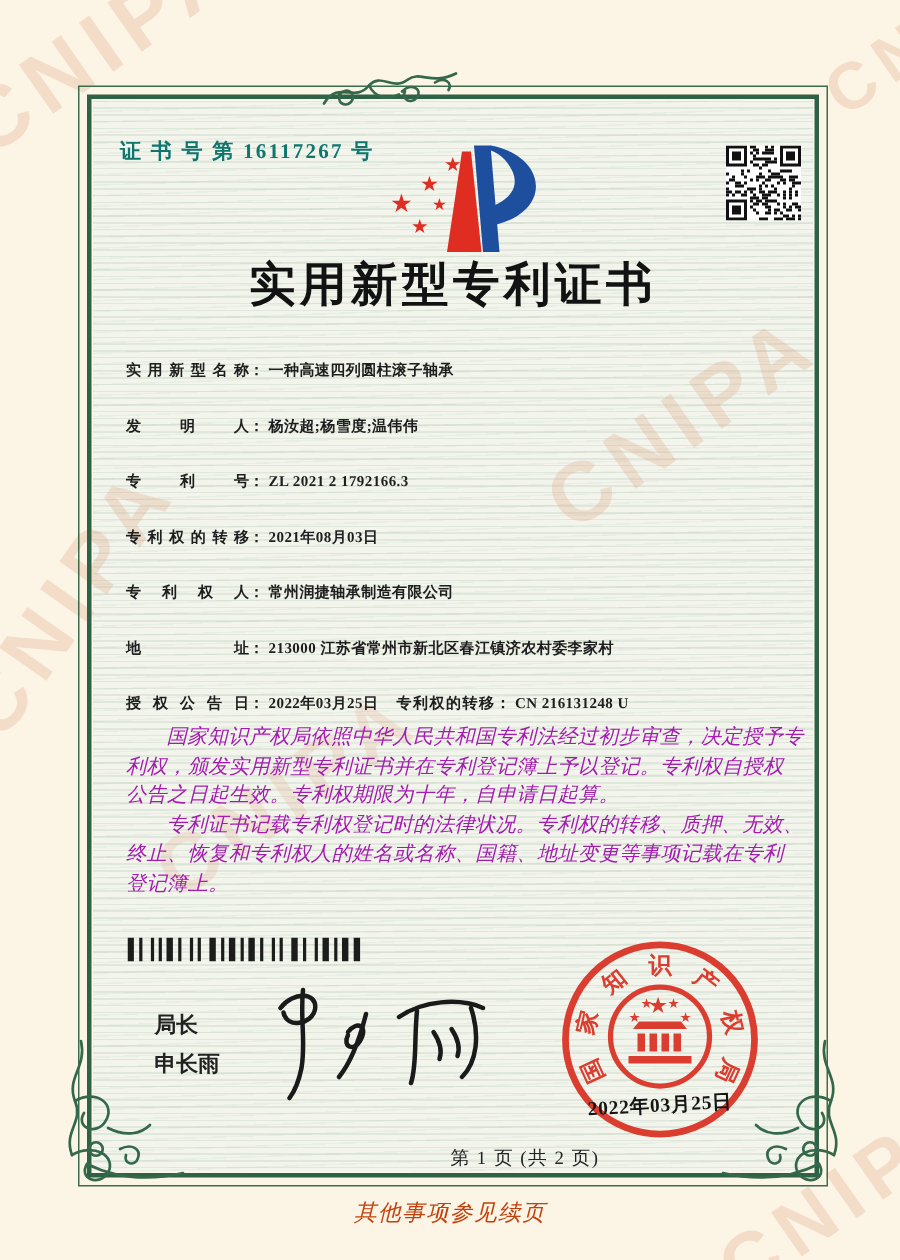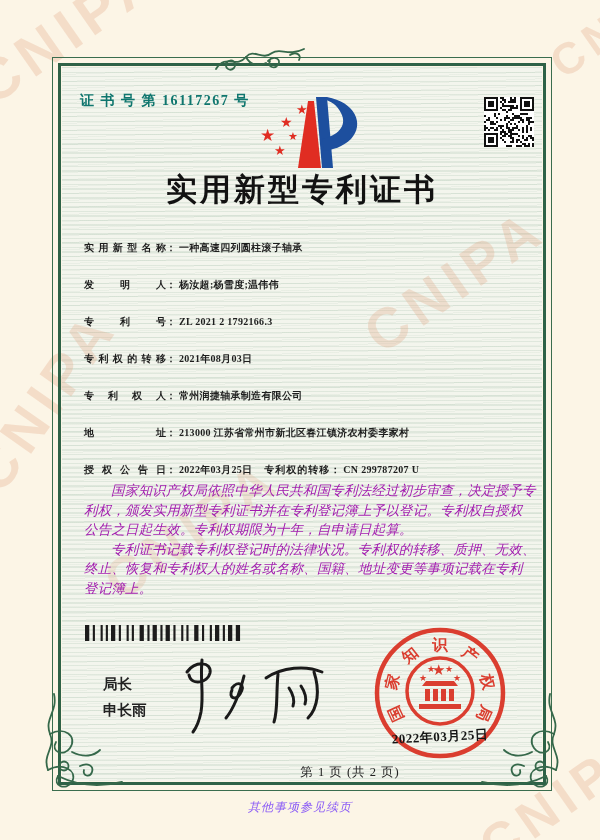--- a/index.html
+++ b/index.html
@@ -79,21 +79,21 @@
     position:absolute; left:368px; top:728px; width:144px; z-index:8;
     text-align:center; font-size:13px; font-weight:bold; color:#151515;
     letter-spacing:0.5px; transform:rotate(-3deg);
   }
   .page-num {
     position:absolute; left:52px; width:596px; top:764px; text-align:center;
     font-size:12.5px; letter-spacing:1px; color:#222;
   }
   .note {
     position:absolute; left:0; width:600px; top:799px; text-align:center;
-    font-size:12px; font-style:italic; color:#8b5cf6; letter-spacing:1px;
+    font-size:15px; font-style:italic; color:#c2410c; letter-spacing:1px;
   }
 </style>
 </head>
 <body>
 
 <div class="page">
 
   <div class="wm wm1">CNIPA</div>
   <div class="wm wm2">CNIPA</div>
   <div class="wm wm3">CNIPA</div>
@@ -375,21 +375,21 @@
           <span class="fcolon">：</span>
         <span class="fvalue">213000 江苏省常州市新北区春江镇济农村委李家村</span>
       </div>
       <div class="frow">
         <span class="flabel">授权公告日</span>
           <span class="fcolon">：</span>
         <span class="fvalue">2022年03月25日</span>
         <span class="gpair2">
           <span class="flabel2">专利权的转移</span>
             <span class="fcolon">：</span>
-          <span class="fvalue">CN 299787207 U</span>
+          <span class="fvalue">CN 216131248 U</span>
         </span>
       </div>
     </div>
 
     <div class="body-text">
       <p>国家知识产权局依照中华人民共和国专利法经过初步审查，决定授予专利权，颁发实用新型专利证书并在专利登记簿上予以登记。专利权自授权公告之日起生效。专利权期限为十年，自申请日起算。</p>
       <p>专利证书记载专利权登记时的法律状况。专利权的转移、质押、无效、终止、恢复和专利权人的姓名或名称、国籍、地址变更等事项记载在专利登记簿上。</p>
     </div>
 
     <svg class="barcode" id="barcode" width="156" height="16" viewBox="0 0 156 16">

